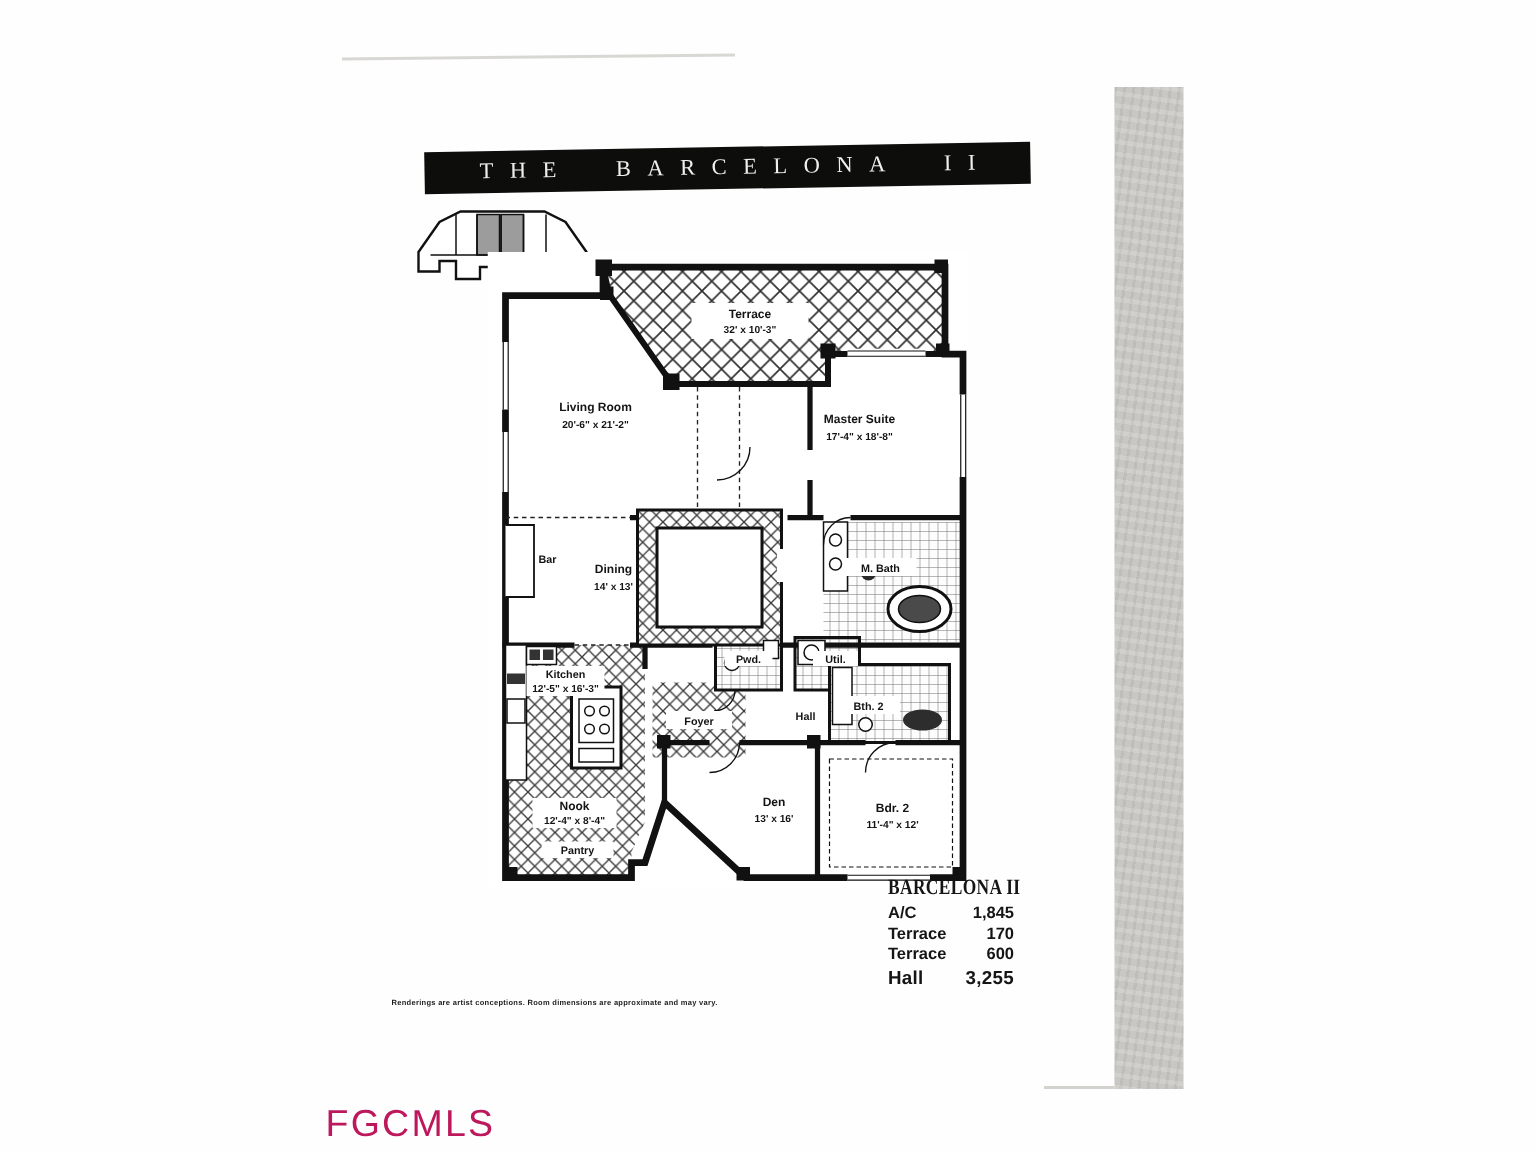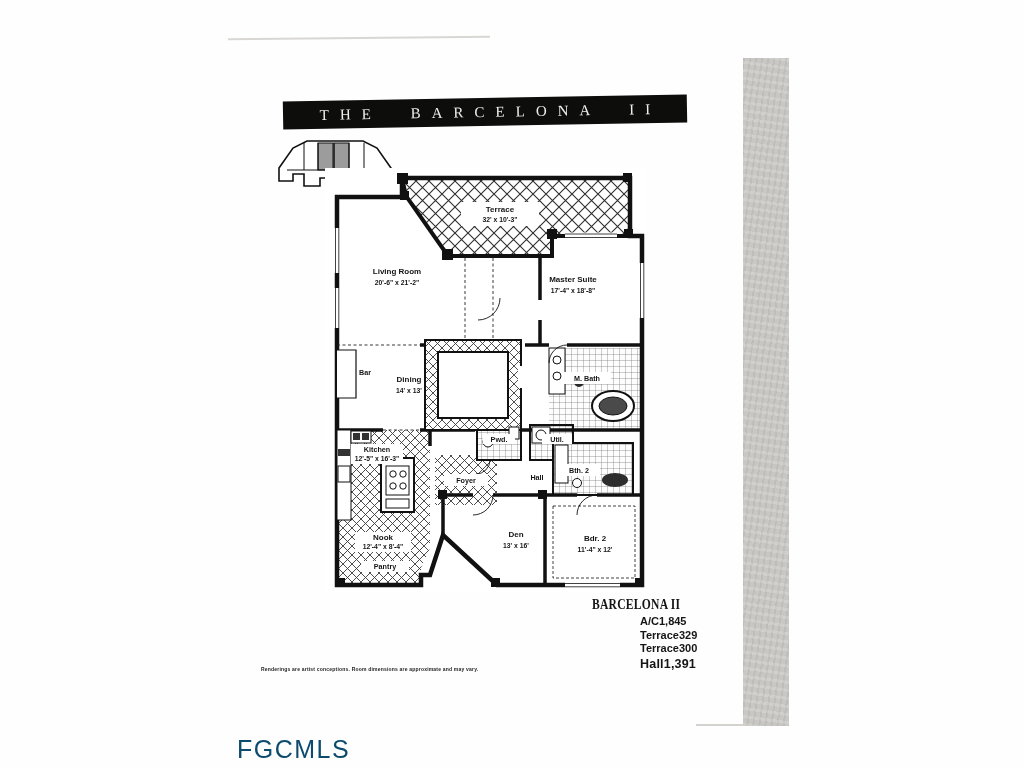--- a/index.html
+++ b/index.html
@@ -35,31 +35,31 @@
   svg text { font-family:"Liberation Sans", sans-serif; font-weight:bold; fill:#141414; }
   .rname { font-size:8px; }
   .rdims { font-size:6.8px; }
   .rsmall { font-size:7.2px; }
 
   
   .disclaimer { position:absolute; left:261px; top:666px; font-size:5px; font-weight:bold;
                 color:#1c1c1c; letter-spacing:.2px; white-space:nowrap; }
 
   
-  .summary { position:absolute; left:592px; top:596px; width:84px; color:#151515; }
+  .summary { position:absolute; left:592px; top:584px; width:84px; color:#151515; }
   .summary .head { font-family:"Liberation Serif", serif; font-weight:bold; font-size:14.5px;
                    letter-spacing:.3px; transform:scaleX(.8); transform-origin:left;
                    white-space:nowrap; margin-bottom:2px; }
   .summary .row { display:flex; justify-content:space-between; font-size:11px;
-                  font-weight:bold; line-height:13.5px;margin-left:48px; }
+                  font-weight:bold; line-height:13.5px; }
   .summary .row.total { font-size:12.5px; line-height:16px; letter-spacing:.2px; }
 
   
-  .watermark { position:absolute; left:217px; top:735px; font-size:25px; color:#0c4a6e;
-               letter-spacing:1.5px;margin-left:20px; }
+  .watermark { position:absolute; left:217px; top:735px; font-size:25px; color:#be185d;
+               letter-spacing:1.5px; }
 </style>
 </head>
 <body>
 
 <div id="canvas">
 
   <div class="scan-line-top"></div>
   <div class="scan-line-bottom"></div>
   <div class="scan-strip"></div>
 
@@ -229,27 +229,27 @@
   <div class="disclaimer">Renderings are artist conceptions. Room dimensions are approximate and may vary.</div>
 
   <div class="summary">
     <div class="head">BARCELONA II</div>
     <div class="row">
       <span>A/C</span>
       <span>1,845</span>
     </div>
     <div class="row">
       <span>Terrace</span>
-      <span>329</span>
+      <span>170</span>
     </div>
     <div class="row">
       <span>Terrace</span>
-      <span>300</span>
+      <span>600</span>
     </div>
     <div class="row total">
       <span>Hall</span>
-      <span>1,391</span>
+      <span>3,255</span>
     </div>
   </div>
 
   <div class="watermark">FGCMLS</div>
 
 </div>
 
 </body></html>

